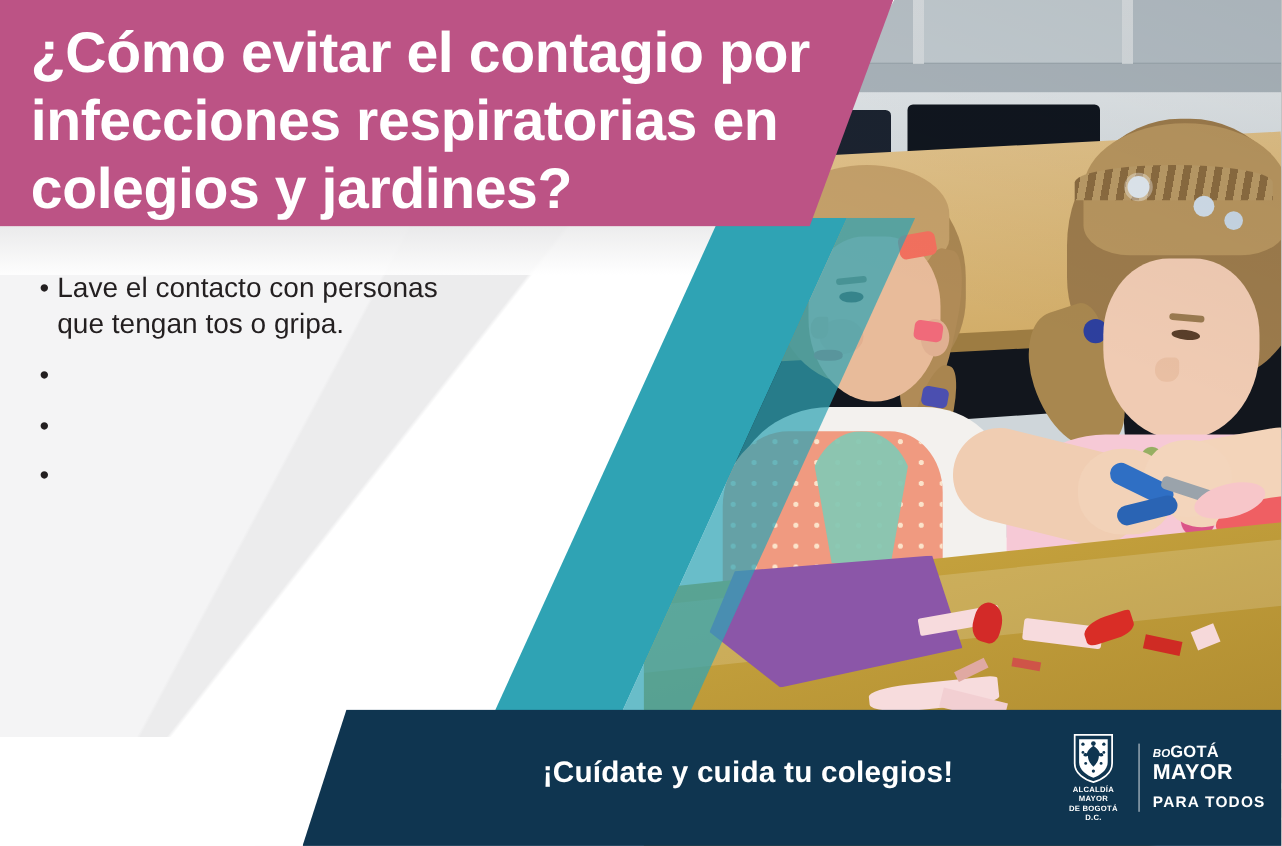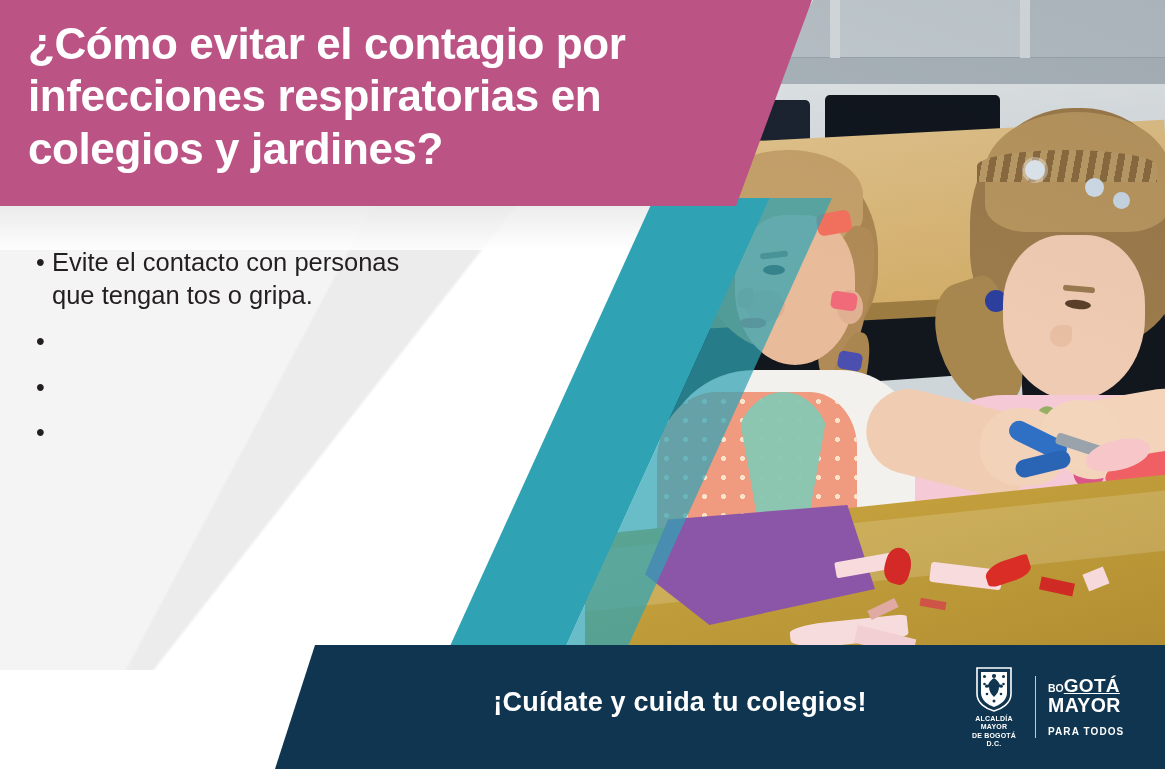--- a/index.html
+++ b/index.html
@@ -154,21 +154,21 @@
   }
 
   
   .pink{
     position:absolute;left:0;top:0;width:820px;height:206px;
     background:#BC5385;
     clip-path:polygon(0 0, 812px 0, 736px 206px, 0 206px);
   }
   .pink .title{
     position:absolute;left:28px;top:18px;width:720px;
-    color:#ffffff;font-weight:700;font-size:44px;line-height:1.19;
+    color:#ffffff;font-weight:700;font-size:52px;line-height:1.19;
     letter-spacing:-0.4px;
   }
 
   
   .bullets{
     position:absolute;left:36px;top:246px;width:520px;
     color:#231f20;font-size:25.5px;line-height:1.30;
   }
   .bullets .li{display:flex;margin-bottom:13px;}
   .bullets .dot{flex:0 0 auto;width:16px;font-size:25px;line-height:1.30;}
@@ -185,24 +185,24 @@
     color:#ffffff;font-weight:700;font-size:27px;letter-spacing:.2px;
   }
   .brand{position:absolute;left:690px;top:16px;width:190px;height:92px;display:flex;align-items:center;}
   .crest-wrap{width:58px;display:flex;flex-direction:column;align-items:center;}
   .crest-cap{margin-top:3px;text-align:center;color:#fff;font-weight:700;line-height:1.18;}
   .crest-cap .l1{font-size:7px;letter-spacing:.2px;}
   .crest-cap .l2{font-size:7px;letter-spacing:.2px;}
   .divider{width:1px;height:62px;background:rgba(255,255,255,.75);margin:0 12px;}
   .slogan{color:#fff;line-height:.96;}
   .slogan .r1{font-weight:700;font-size:13px;letter-spacing:.3px;}
-  .slogan .r1 .small{font-size:10.5px;font-weight:700;letter-spacing:0;}
-  .slogan .r1 .big{font-size:19px;text-decoration:underline;}
+  .slogan .r1 .small{font-size:10.5px;font-weight:700;letter-spacing:0;font-style:italic;}
+  .slogan .r1 .big{font-size:15px;}
   .slogan .r2{font-weight:700;font-size:19.5px;letter-spacing:.4px;margin-top:1px;}
-  .slogan .r3{font-weight:700;font-size:10px;letter-spacing:1.1px;margin-top:12px;}
+  .slogan .r3{font-weight:700;font-size:14px;letter-spacing:1.1px;margin-top:12px;}
 
   
   .credit{
     position:absolute;right:2px;top:498px;
     transform-origin:right top;transform:rotate(-90deg) translateX(-100%);
     color:#ffffff;font-size:10.5px;letter-spacing:.2px;white-space:nowrap;opacity:.92;
   }
 </style>
 </head>
 <body>
@@ -299,21 +299,21 @@
 
   <div class="pink">
     <div class="title">¿Cómo evitar el contagio
 por infecciones respiratorias
 en colegios y jardines?</div>
   </div>
 
   <div class="bullets">
     <div class="li">
       <span class="dot">•</span>
-      <span class="txt">Evite el contacto con personas
+      <span class="txt">Lave el contacto con personas
 que tengan tos o gripa.</span>
     </div>
     <div class="li">
       <span class="dot">•</span>
     </div>
     <div class="li">
       <span class="dot">•</span>
     </div>
     <div class="li">
       <span class="dot">•</span>

